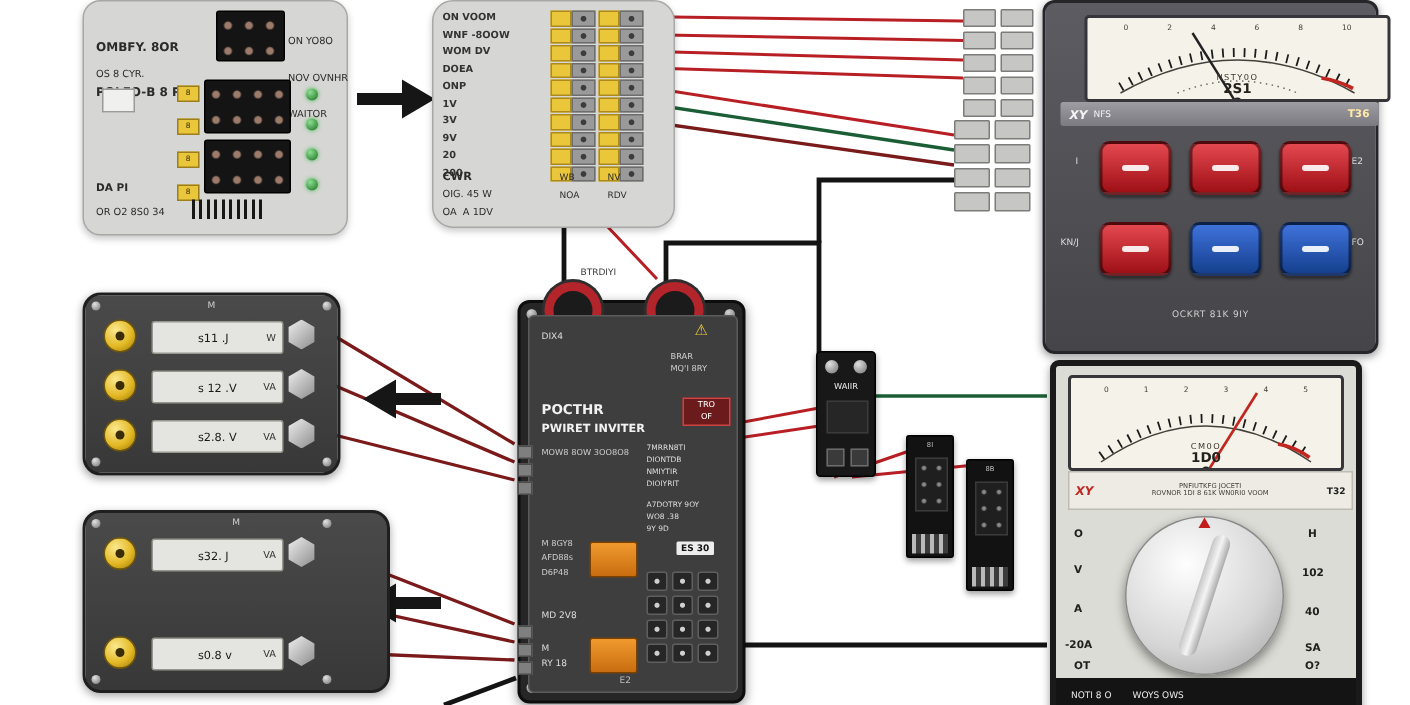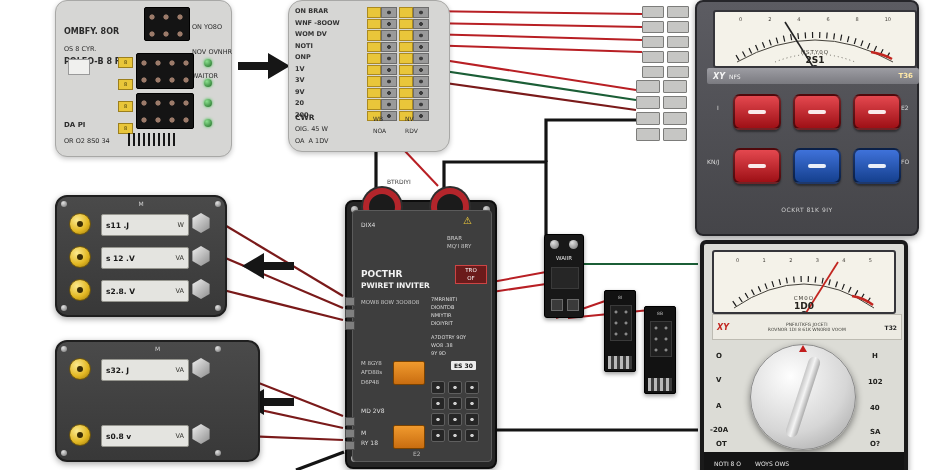--- a/index.html
+++ b/index.html
@@ -55,21 +55,21 @@
   .dlbl{position:absolute;font-size:7px;font-weight:bold;color:#20201d;}
   .mb-bar{position:absolute;left:0;right:0;bottom:0;height:22px;background:#141414;color:#e9e9e9;display:flex;align-items:center;gap:14px;padding:0 10px;font-size:6px;}
 
   
   .prow{position:absolute;left:8px;width:152px;height:30px;}
   .yterm{position:absolute;left:4px;top:4px;width:20px;height:20px;border-radius:50%;border:1px solid #6e560c;
     background:radial-gradient(circle at 35% 30%,#fbe98e,#e2b722 58%,#997710);}
   .yterm::after{content:"";position:absolute;left:7px;top:7px;width:6px;height:6px;border-radius:50%;background:#3a2d05;}
   .vlabel{position:absolute;left:36px;top:5px;width:78px;height:20px;background:#e4e4e0;border:1px solid #96968f;border-radius:2px;
     display:flex;align-items:center;justify-content:space-between;padding:0 4px;}
-  .vlabel .v{font-size:7.5px;font-weight:bold;color:#181818;}
+  .vlabel .v{font-size:7.5px;font-weight:normal;color:#181818;margin-left:26px;}
   .vlabel .u{font-size:6.5px;color:#33332e;}
   .bolt{position:absolute;right:6px;top:4px;width:20px;height:20px;background:linear-gradient(135deg,#f2f2f2,#8a8a8a);
     clip-path:polygon(50% 0,93% 25%,93% 75%,50% 100%,7% 75%,7% 25%);}
   .ptop{position:absolute;left:0;right:0;top:3px;text-align:center;font-size:6px;color:#cfcfcf;}
 
   
   .inverter{background:#262626;border:2px solid #0d0d0d;border-radius:8px;box-shadow:0 2px 7px rgba(0,0,0,.4);}
   .ipanel{position:absolute;left:5px;top:8px;width:138px;height:250px;background:#3e3e3e;border:1px solid #5b5b5b;border-radius:4px;}
   .iterm{position:absolute;top:-14px;width:26px;height:26px;border-radius:50%;background:#1b1b1b;border:6px solid #b3252b;box-shadow:0 0 0 2px #2e2e2e;}
   .isc{position:absolute;width:7px;height:7px;border-radius:50%;background:radial-gradient(circle at 35% 30%,#d6d6d6,#6c6c6c);}
@@ -161,24 +161,24 @@
         <i class="led"></i>
         <i class="led"></i>
       </div>
     <div class="t" style="left:8px;top:120px;font-size:7px;font-weight:bold;">DA PI</div>
     <div class="t" style="left:8px;top:136px;font-size:6.5px;">OR O2 8S0 34</div>
     <div class="c barcode" style="left:72px;top:132px;width:48px;height:13px;"></div>
   </div>
 
   <div class="comp lpanel" style="left:288px;top:0;width:160px;height:150px;border-radius:14px;">
     <div class="c" style="left:6px;top:6px;width:70px;">
-      <div class="rowlabel">ON BRAR</div>
+      <div class="rowlabel">ON VOOM</div>
       <div class="rowlabel">WNF -8OOW</div>
       <div class="rowlabel">WOM DV</div>
-      <div class="rowlabel">NOTI</div>
+      <div class="rowlabel">DOEA</div>
       <div class="rowlabel">ONP</div>
       <div class="rowlabel">1V</div>
       <div class="rowlabel">3V</div>
       <div class="rowlabel">9V</div>
       <div class="rowlabel">20</div>
       <div class="rowlabel">200</div>
     </div>
     <div class="colstrip" style="left:78px;top:6px;">
         <i class="cy"></i>
         <i class="cy"></i>
@@ -253,21 +253,21 @@
       <i class="tc"></i>
       <i class="tc"></i>
       <i class="tc"></i>
       <i class="tc"></i>
       <i class="tc"></i>
       <i class="tc"></i>
       <i class="tc"></i>
     </div>
 
   <div class="comp meter-top" style="left:695px;top:0;width:220px;height:232px;">
-    <div class="gauge" style="left:16px;top:8px;width:200px;height:54px;">
+    <div class="gauge" style="left:26px;top:8px;width:200px;height:54px;">
       <svg width="200" height="54">
         <path d="M22,46 Q100,0 178,46" stroke="#1c1c1c" stroke-width="6" stroke-dasharray="1.2 6" fill="none"></path>
         <path d="M22,50 Q100,6 178,50" stroke="#44413a" stroke-width="1" fill="none"></path>
         <path d="M156,40 Q168,42 177,47" stroke="#c22620" stroke-width="2.5" fill="none"></path>
         <path d="M60,50 Q100,34 140,50" stroke="#6d6a62" stroke-width="1" stroke-dasharray="1 3" fill="none"></path>
         <path d="M100,58 L70,10" stroke="#222" stroke-width="1.6"></path>
         <circle cx="100" cy="56" r="3" fill="#222"></circle>
       </svg>
       <div class="scale" style="left:24px;top:4px;width:152px;">
         <span>0</span>

